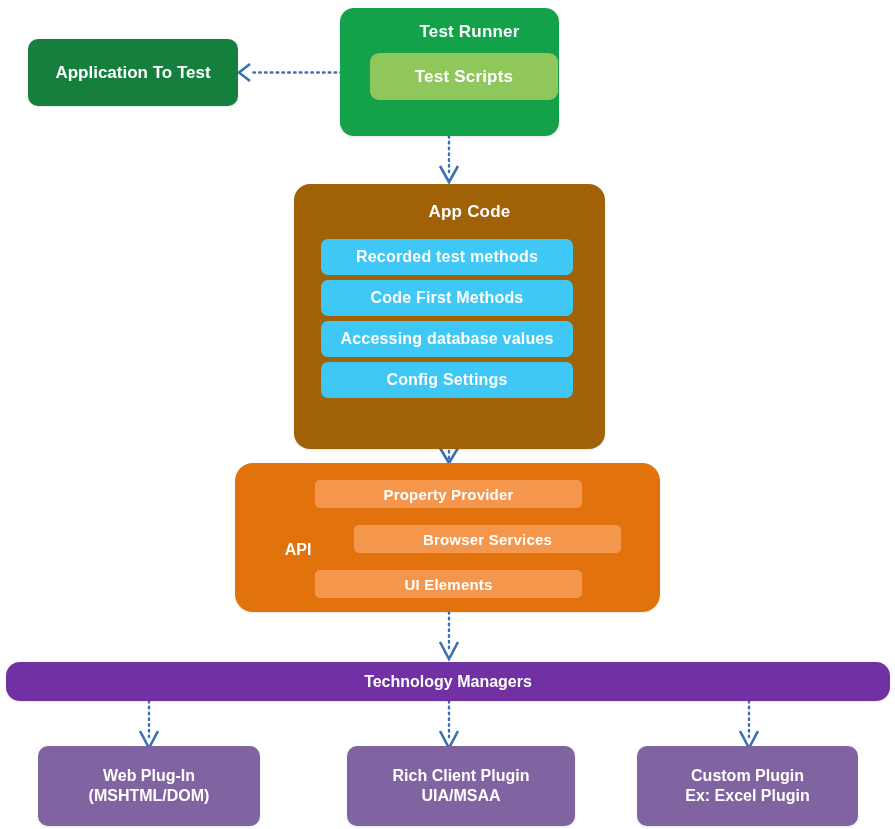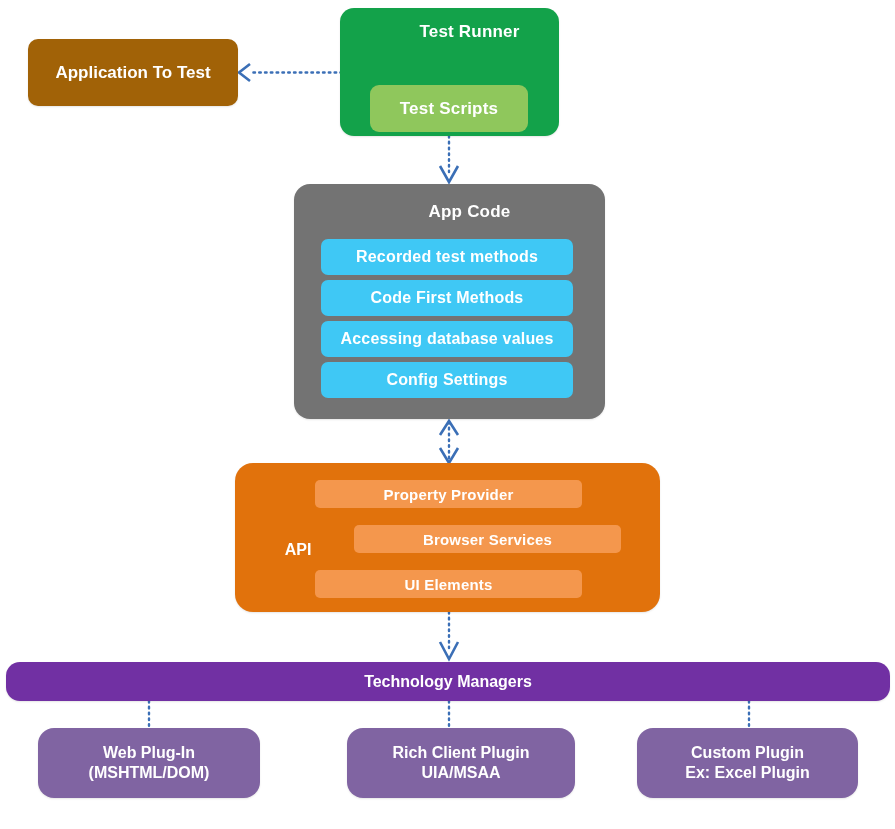--- a/index.html
+++ b/index.html
@@ -55,50 +55,49 @@
     color: #ffffff;
     font-weight: bold;
     text-align: center;
     margin-top: 12px;
   }
 
   
   #app-to-test {
     left: 28px; top: 39px;
     width: 210px; height: 67px;
-    background: #a16207;
+    background: #15803d;
     border-radius: 10px;
     font-size: 17px;
     box-shadow: 0 1px 2px rgba(0,0,0,.10);
   }
 
   
   #test-runner {
     left: 340px; top: 8px;
     width: 219px; height: 128px;
     background: #13A24A;
     border-radius: 14px;
     box-shadow: 0 1px 2px rgba(0,0,0,.10);
   }
   #test-runner .node-title { top: 14px; font-size: 17px; }
   #test-scripts-bar {
     left: 30px; top: 45px;
-    width: 158px; height: 47px;
+    width: 188px; height: 47px;
     background: #8DC63F;
     background: #8FC75C;
     border-radius: 9px;
     font-size: 17px;
-    margin-top: 32px;
   }
 
   
   #app-code {
     left: 294px; top: 184px;
-    width: 311px; height: 235px;
-    background: #737373;
+    width: 311px; height: 265px;
+    background: #a16207;
     border-radius: 16px;
     box-shadow: 0 1px 2px rgba(0,0,0,.10);
   }
   #app-code .node-title { top: 18px; font-size: 17px; }
   #app-code .inner-bar {
     left: 27px;
     width: 252px;
     height: 36px;
     background: #3FC8F5;
     border-radius: 7px;
@@ -140,24 +139,24 @@
     left: 6px; top: 662px;
     width: 884px; height: 39px;
     background: #7130A3;
     border-radius: 14px;
     font-size: 16px;
     box-shadow: 0 1px 2px rgba(0,0,0,.10);
   }
 
   
   .plugin {
-    top: 728px;
-    height: 70px;
+    top: 746px;
+    height: 80px;
     background: #8064A2;
-    border-radius: 16px;
+    border-radius: 10px;
     font-size: 16px;
     line-height: 1.28;
     box-shadow: 0 1px 2px rgba(0,0,0,.10);
   }
   #plugin-web    { left: 38px;  width: 222px; }
   #plugin-rich   { left: 347px; width: 228px; align-items: center; }
   #plugin-custom { left: 637px; width: 221px; }
 
   
   .conn { position: absolute; }

